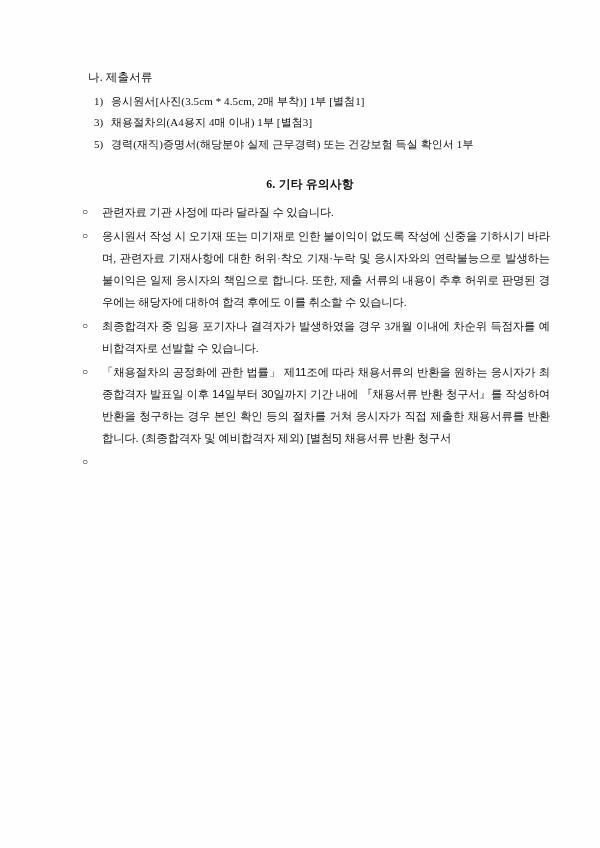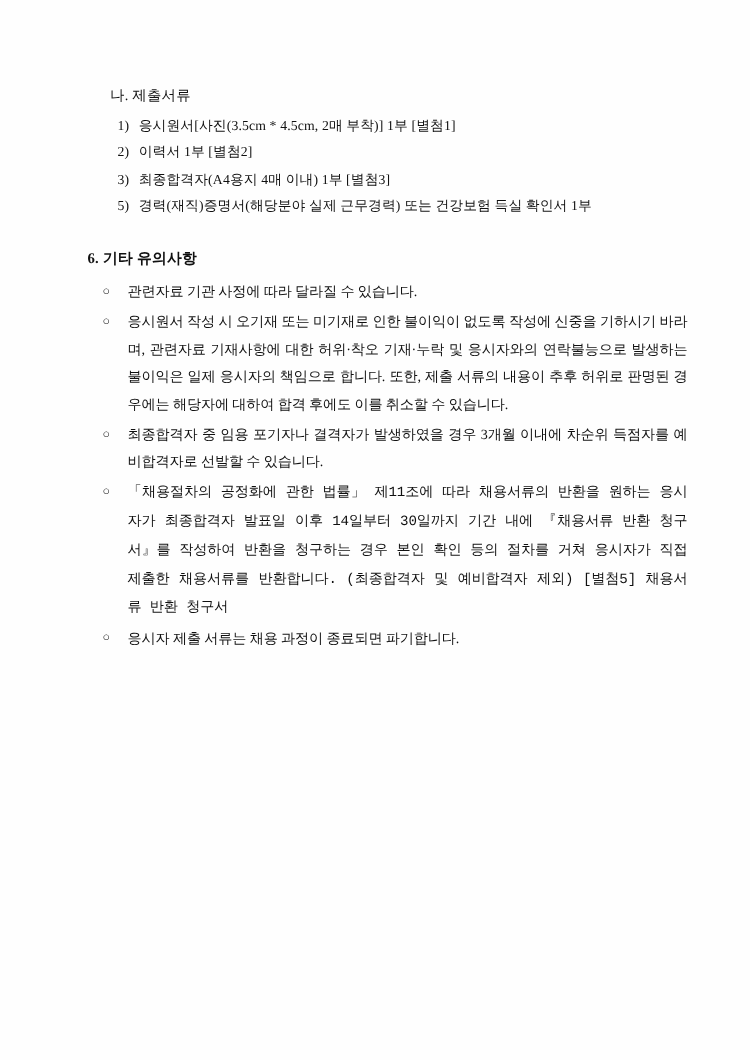--- a/index.html
+++ b/index.html
@@ -52,20 +52,21 @@
     display: inline-block;
     width: 17px;
   }
 
   
   .sec-title {
     font-size: 11.8px;
     font-weight: bold;
     margin: 22px 0 8px 10px;
     letter-spacing: .2px;
+    text-align: center;
   }
   .notes {
     margin: 0 0 0 22px;
     padding: 0;
     list-style: none;
   }
   .notes > li {
     position: relative;
     padding-left: 20px;
     font-size: 11.3px;
@@ -79,40 +80,37 @@
     position: absolute;
     left: 0;
     top: 0;
     font-size: 10px;
     line-height: 2.2;
   }
   .oneline {
     white-space: nowrap;
   }
   .hangul-quote {
-    font-family: Liberation Mono, monospace;
+    font-family: Liberation Sans, sans-serif;
   }
 </style>
 </head>
 <body>
 
 <div class="page">
   <div class="content">
 
     <div class="sub-head">나. 제출서류</div>
 
     <ul class="doc-list">
       <li>
         <span class="num">1)</span><span>응시원서[사진(3.5cm * 4.5cm, 2매 부착)] 1부 [별첨1]</span>
       </li>
       <li>
-        <span class="num">2)</span><span>이력서 1부 [별첨2]</span>
-      </li>
-      <li>
-        <span class="num">3)</span><span>최종합격자(A4용지 4매 이내) 1부 [별첨3]</span>
+        <span class="num">3)</span><span>채용절차의(A4용지 4매 이내) 1부 [별첨3]</span>
       </li>
       <li>
         <span class="num">5)</span><span>경력(재직)증명서(해당분야 실제 근무경력) 또는 건강보험 득실 확인서 1부</span>
       </li>
     </ul>
 
     <div class="sec-title">6. 기타 유의사항</div>
 
     <ul class="notes">
       <li>
@@ -126,18 +124,17 @@
       <li>
         <span class="bullet">○</span>
         <span>최종합격자 중 임용 포기자나 결격자가 발생하였을 경우 3개월 이내에 차순위 득점자를 예비합격자로 선발할 수 있습니다.</span>
       </li>
       <li>
         <span class="bullet">○</span>
         <span class="hangul-quote">「채용절차의 공정화에 관한 법률」 제11조에 따라 채용서류의 반환을 원하는 응시자가 최종합격자 발표일 이후 14일부터 30일까지 기간 내에 『채용서류 반환 청구서』를 작성하여 반환을 청구하는 경우 본인 확인 등의 절차를 거쳐 응시자가 직접 제출한 채용서류를 반환합니다. (최종합격자 및 예비합격자 제외) [별첨5] 채용서류 반환 청구서</span>
       </li>
       <li>
         <span class="bullet">○</span>
-        <span class="oneline">응시자 제출 서류는 채용 과정이 종료되면 파기합니다.</span>
       </li>
     </ul>
 
   </div>
 </div>
 
 </body></html>

